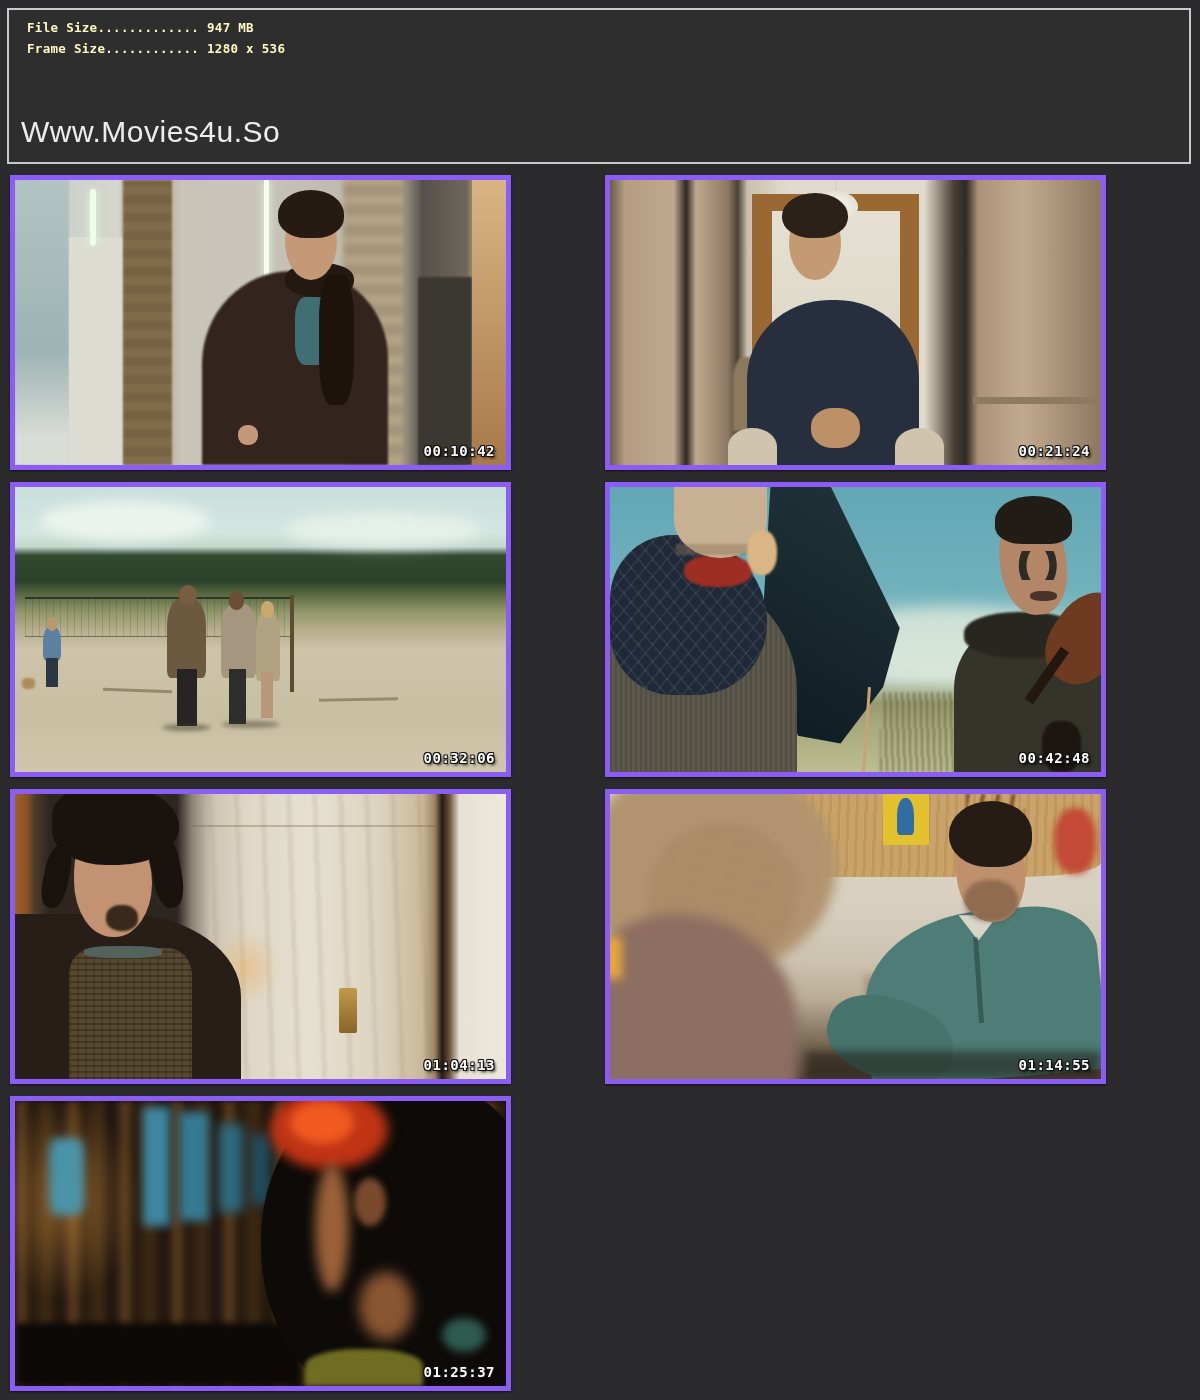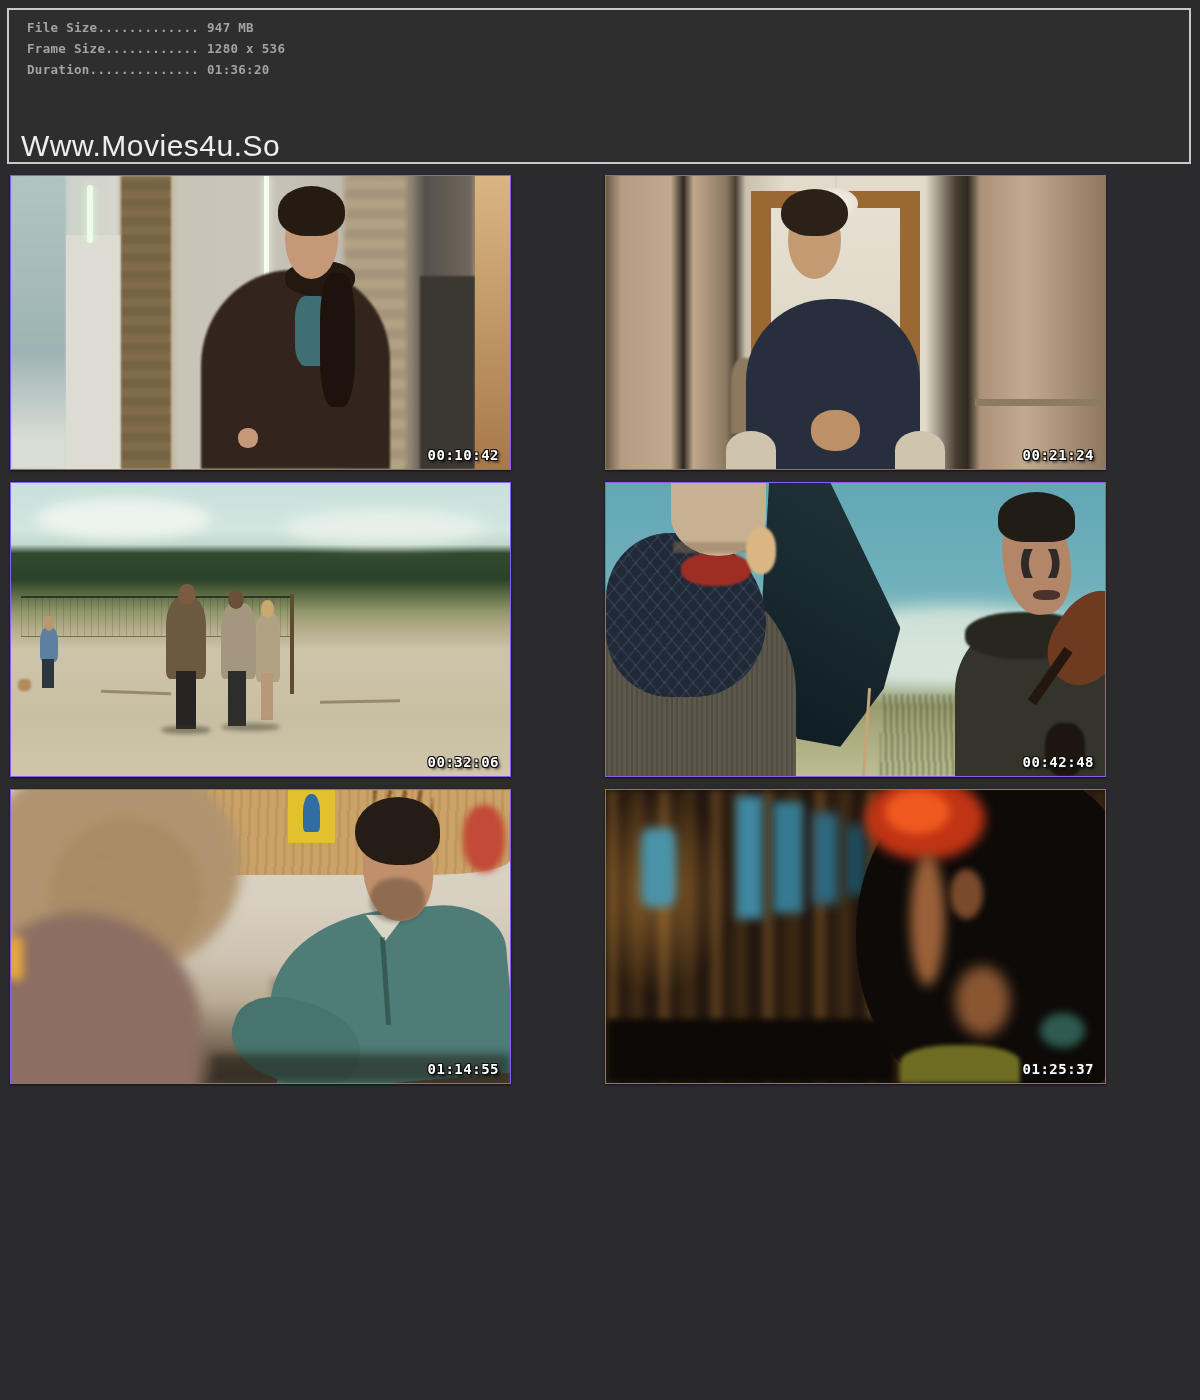--- a/index.html
+++ b/index.html
@@ -8,50 +8,49 @@
     background:#2b2b2d;
     font-family:"DejaVu Sans Mono",monospace;
   }
   .header-box{
     margin:8px 9px 11px 7px;height:156px;box-sizing:border-box;
     border:2px solid #c9c9c9;background:#2e2e2e;
     padding:7px 0 0 18px;position:relative;
   }
   .hline{
     font:bold 12.5px/21px "DejaVu Sans Mono",monospace;
-    color:#a3a3a3;white-space:pre;letter-spacing:.3px;
+    color:#fef9c3;white-space:pre;letter-spacing:.3px;
   }
   .watermark{
-    position:absolute;left:12px;bottom:1px;
+    position:absolute;left:12px;bottom:15px;
     font:400 30px/1 "Liberation Sans",sans-serif;
     color:#ededed;letter-spacing:.5px;
   }
   .grid{
     display:grid;grid-template-columns:585px 585px;gap:12px 10px;padding:0 10px;
   }
   .cell{
     position:relative;width:501px;height:295px;box-sizing:border-box;
-    border:1px solid #8b5cf6;overflow:hidden;background:#15803d;
+    border:5px solid #8b5cf6;overflow:hidden;background:#15803d;
     box-shadow:0 1px 2px rgba(0,0,0,.6);
   }
   .scene{position:absolute;inset:0;overflow:hidden}
   .a{position:absolute}
   .ts{
     position:absolute;right:11px;bottom:6px;z-index:50;
     font:bold 14px "DejaVu Sans Mono",monospace;color:#fff;letter-spacing:.5px;
     text-shadow:-1px -1px 0 #111,1px -1px 0 #111,-1px 1px 0 #111,1px 1px 0 #111,2px 2px 3px rgba(0,0,0,.9);
   }
 </style>
 </head>
 <body>
 
 <div class="header-box">
   <div class="hline">File Size............. 947 MB</div>
   <div class="hline">Frame Size............ 1280 x 536</div>
-  <div class="hline">Duration.............. 01:36:20</div>
   <div class="watermark">Www.Movies4u.So</div>
 </div>
 
 <div class="grid">
 
   <div class="cell">
     <div class="scene">
       <div class="a" style="inset:0;background:linear-gradient(90deg,#a3b2b1 0%,#b9c6c3 8%,#ccd2cb 11%,#d5d6cd 21%,#b4a88c 23%,#c0b49a 31%,#c8c4b8 34%,#c9c5ba 48%,#bfbaae 66%,#ac9e85 69%,#b3a58a 77%,#8f8776 80%,#55504a 83%,#6e675c 92%,#c3a577 94%,#d3b88c 100%)"></div>
       <div class="a" style="left:0;top:0;width:11%;height:100%;background:linear-gradient(180deg,#b2c4c2,#9db4b4 60%,#dadcd6 90%);filter:blur(1px)"></div>
       <div class="a" style="left:11%;top:20%;width:11%;height:80%;background:#dcdcd2"></div>
@@ -139,20 +138,38 @@
       <div class="a" style="left:81%;top:22.5%;width:12%;height:10%;background:radial-gradient(circle at 25% 50%,transparent 56%,#2e2a26 58% 72%,transparent 74%),radial-gradient(circle at 78% 50%,transparent 56%,#2e2a26 58% 72%,transparent 74%)"></div>
       <div class="a" style="left:85.5%;top:36.5%;width:5.5%;height:3.5%;background:#4a332a;border-radius:40%"></div>
       <div class="a" style="left:90%;top:36%;width:14%;height:34%;background:#6e3b20;border-radius:45%;transform:rotate(35deg)"></div>
       <div class="a" style="left:88%;top:55%;width:2%;height:22%;background:#241710;transform:rotate(35deg)"></div>
       <div class="a" style="left:88%;top:82%;width:8%;height:18%;background:#1c1510;border-radius:40%;filter:blur(1px)"></div>
     </div>
     <span class="ts">00:42:48</span>
   </div>
 
 
+  <div class="cell">
+    <div class="scene">
+      <div class="a" style="inset:0;background:linear-gradient(90deg,#a06028 0%,#8a5224 2.5%,#4e3d2a 4%,#2e261e 7%,#2c2620 33%,#8c8273 36%,#cdc4b2 40%,#ded7c6 47%,#e6e0d0 60%,#dcd4c0 74%,#cbb89a 83%,#9a8464 85.5%,#241a12 87%,#6b533a 88.5%,#e8e2d4 90.5%,#eee8dc 100%)"></div>
+      <div class="a" style="left:36%;top:0;width:50%;height:100%;background:repeating-linear-gradient(88deg,rgba(150,128,95,.14) 0 5px,transparent 5px 26px);filter:blur(1px)"></div>
+      <div class="a" style="left:36%;top:11%;width:50%;height:.7%;background:rgba(120,100,75,.35)"></div>
+      <div class="a" style="left:40%;top:48%;width:14%;height:26%;background:radial-gradient(closest-side,rgba(235,175,95,.5),transparent);filter:blur(2px)"></div>
+      <div class="a" style="left:66%;top:68%;width:3.6%;height:16%;background:linear-gradient(180deg,#c09a4a,#8a6426);border-radius:8%"></div>
+      <div class="a" style="left:-2%;top:42%;width:48%;height:58%;background:#271e17;border-radius:0 50% 0 0"></div>
+      <div class="a" style="left:11%;top:54%;width:25%;height:46%;background:#57492f;background-image:repeating-linear-gradient(0deg,rgba(30,22,12,.35) 0 2px,transparent 2px 6px),repeating-linear-gradient(90deg,rgba(30,22,12,.2) 0 2px,transparent 2px 8px);border-radius:20% 20% 0 0"></div>
+      <div class="a" style="left:14%;top:53.5%;width:16%;height:4%;background:#53625c;border-radius:40%"></div>
+      <div class="a" style="left:12%;top:10%;width:16%;height:40%;background:#c29272;border-radius:44% 54% 48% 50%"></div>
+      <div class="a" style="left:7.5%;top:-3%;width:26%;height:28%;background:#1a120c;border-radius:40% 55% 50% 45%"></div>
+      <div class="a" style="left:6%;top:18%;width:5%;height:22%;background:#1a120c;border-radius:40%;transform:rotate(12deg)"></div>
+      <div class="a" style="left:28%;top:14%;width:6%;height:26%;background:#1a120c;border-radius:40%;transform:rotate(-10deg)"></div>
+      <div class="a" style="left:18.5%;top:39%;width:6.5%;height:9%;background:#3a281c;border-radius:45%;filter:blur(1px)"></div>
+    </div>
+    <span class="ts">01:04:13</span>
+  </div>
 
   <div class="cell">
     <div class="scene">
       <div class="a" style="inset:0;background:linear-gradient(180deg,#dad2c3 0%,#d8d0c1 38%,#cdc3b1 58%,#baac94 72%,#7b6b57 87%,#4e4234 100%)"></div>
       <div class="a" style="left:8%;top:0;width:92%;height:29%;background:#c9a369;background-image:repeating-linear-gradient(92deg,rgba(165,115,55,.25) 0 3px,transparent 3px 9px);border-radius:0 0 18% 8%"></div>
       <div class="a" style="left:55.5%;top:0;width:9.5%;height:18%;background:#e3c02e"></div>
       <div class="a" style="left:58.5%;top:1.5%;width:3.5%;height:13%;background:#2f6da3;border-radius:45% 45% 15% 15%"></div>
       <div class="a" style="left:90.5%;top:5%;width:8.5%;height:23%;background:#c24a36;border-radius:45%;filter:blur(3px)"></div>
       <div class="a" style="left:72.5%;top:0;width:12%;height:14%;background:repeating-linear-gradient(100deg,#83552a 0 4px,transparent 4px 15px);filter:blur(1px)"></div>
       <div class="a" style="left:52%;top:64%;width:48%;height:13%;background:#a5927a;filter:blur(3px)"></div>

